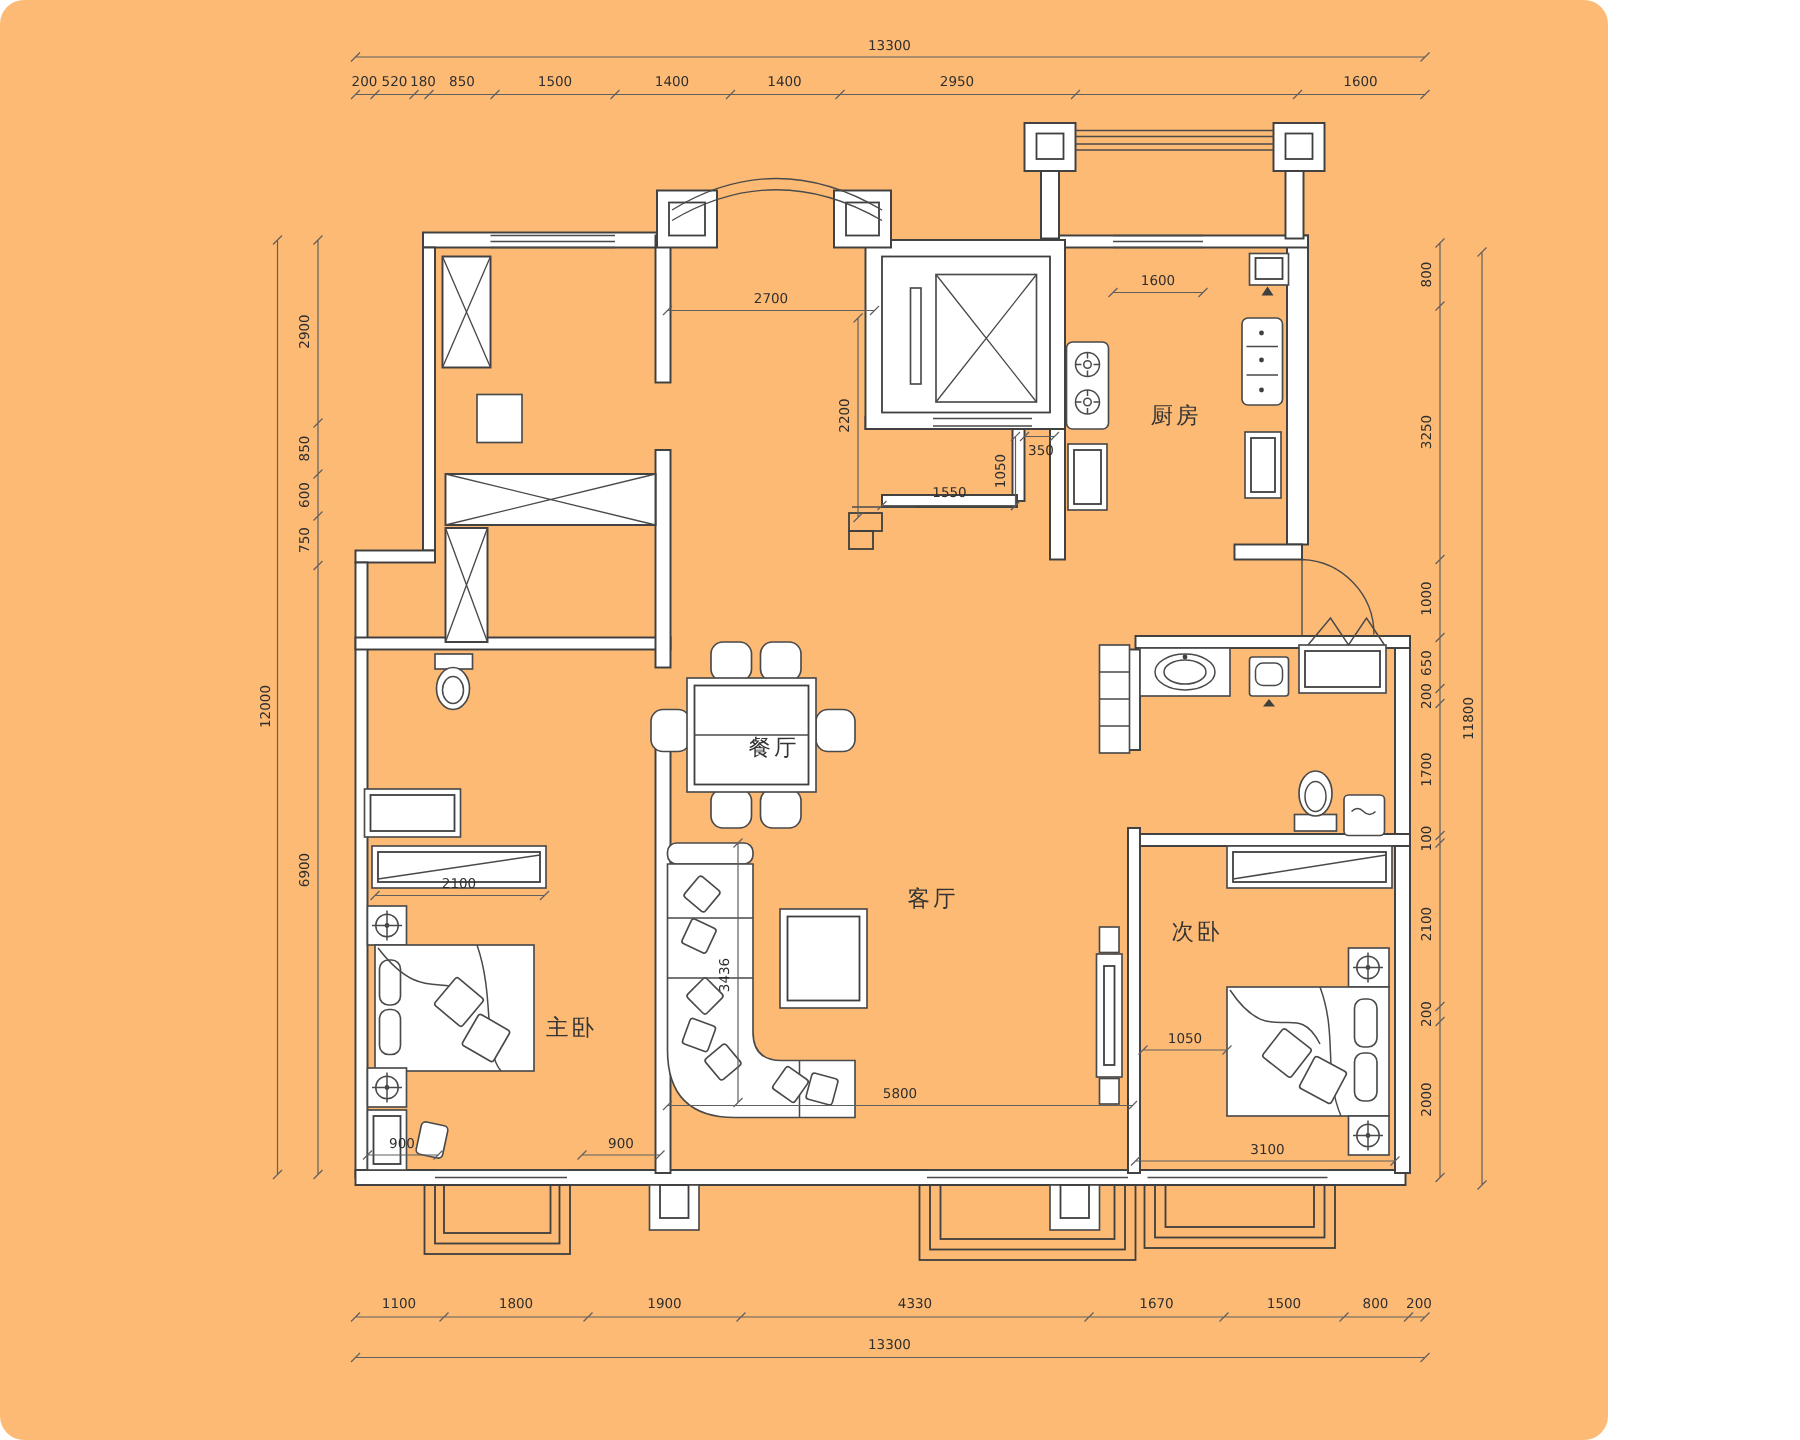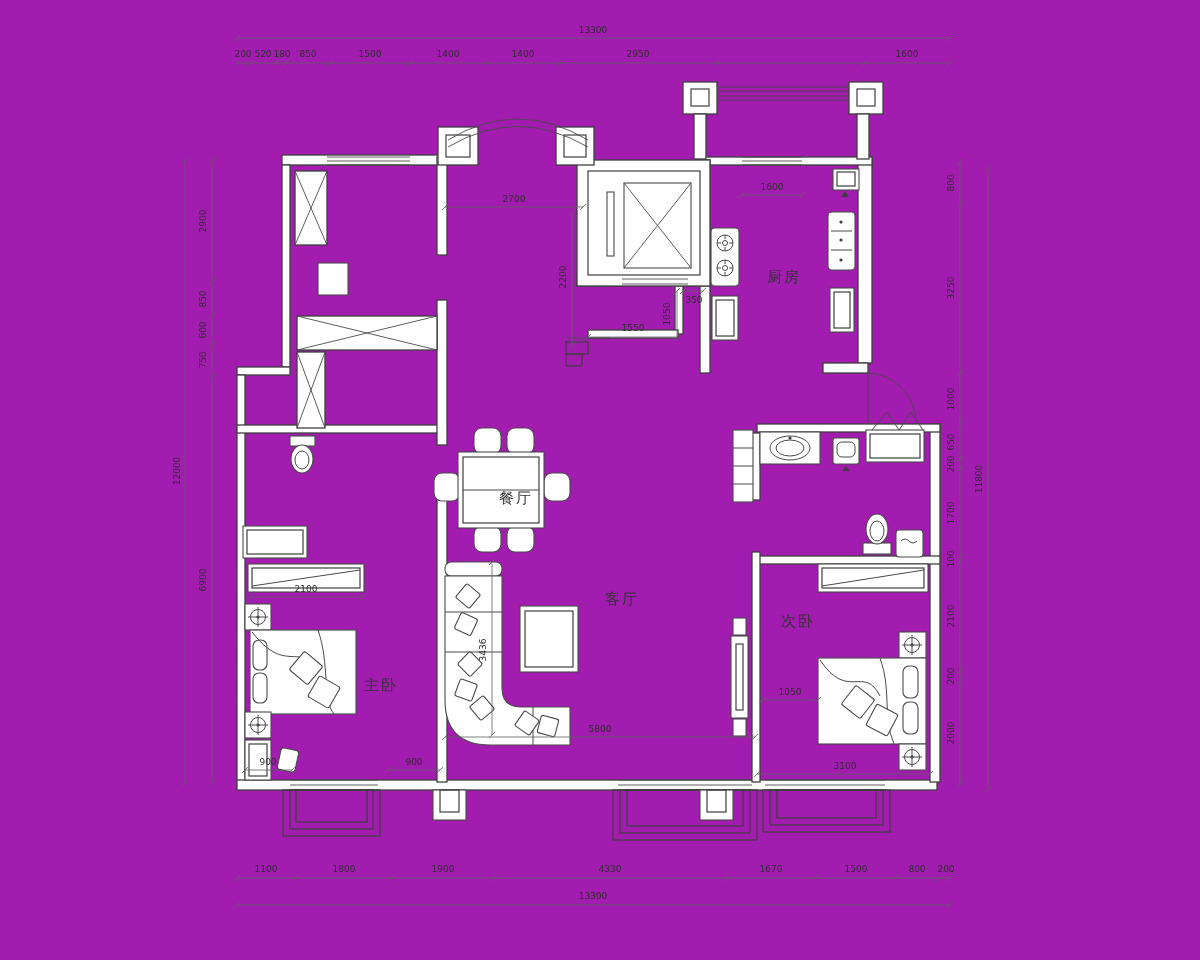--- a/index.html
+++ b/index.html
@@ -1,16 +1,16 @@
 <!DOCTYPE html>
 <html><head>
 <meta charset="utf-8">
 <style>
   html,body{margin:0;padding:0;background:#fff;}
-  .page{position:relative;width:1200px;height:960px;background:#a21caf;overflow:hidden;}
+  .page{position:relative;width:1072px;height:960px;background:#fdba74;overflow:hidden;border-radius:16px;}
   svg{display:block;}
   .wall{fill:#ffffff;stroke:#3f3f3f;stroke-width:1.3;}
   .wl{stroke:#3f3f3f;stroke-width:1.2;fill:none;}
   .thin{stroke:#4a4a4a;stroke-width:.9;fill:none;}
   .fur{fill:#ffffff;stroke:#4a4a4a;stroke-width:1.1;}
   .furl{stroke:#4a4a4a;stroke-width:1;fill:none;}
   .blk{fill:#3f3f3f;stroke:none;}
   .dim{stroke:#5f5f5f;stroke-width:.8;fill:none;}
   .dimt{font:9px "DejaVu Sans",sans-serif;fill:#2e2e2e;text-anchor:middle;}
   .room{font:15px "DejaVu Sans",sans-serif;fill:#333;text-anchor:middle;letter-spacing:2px;}

